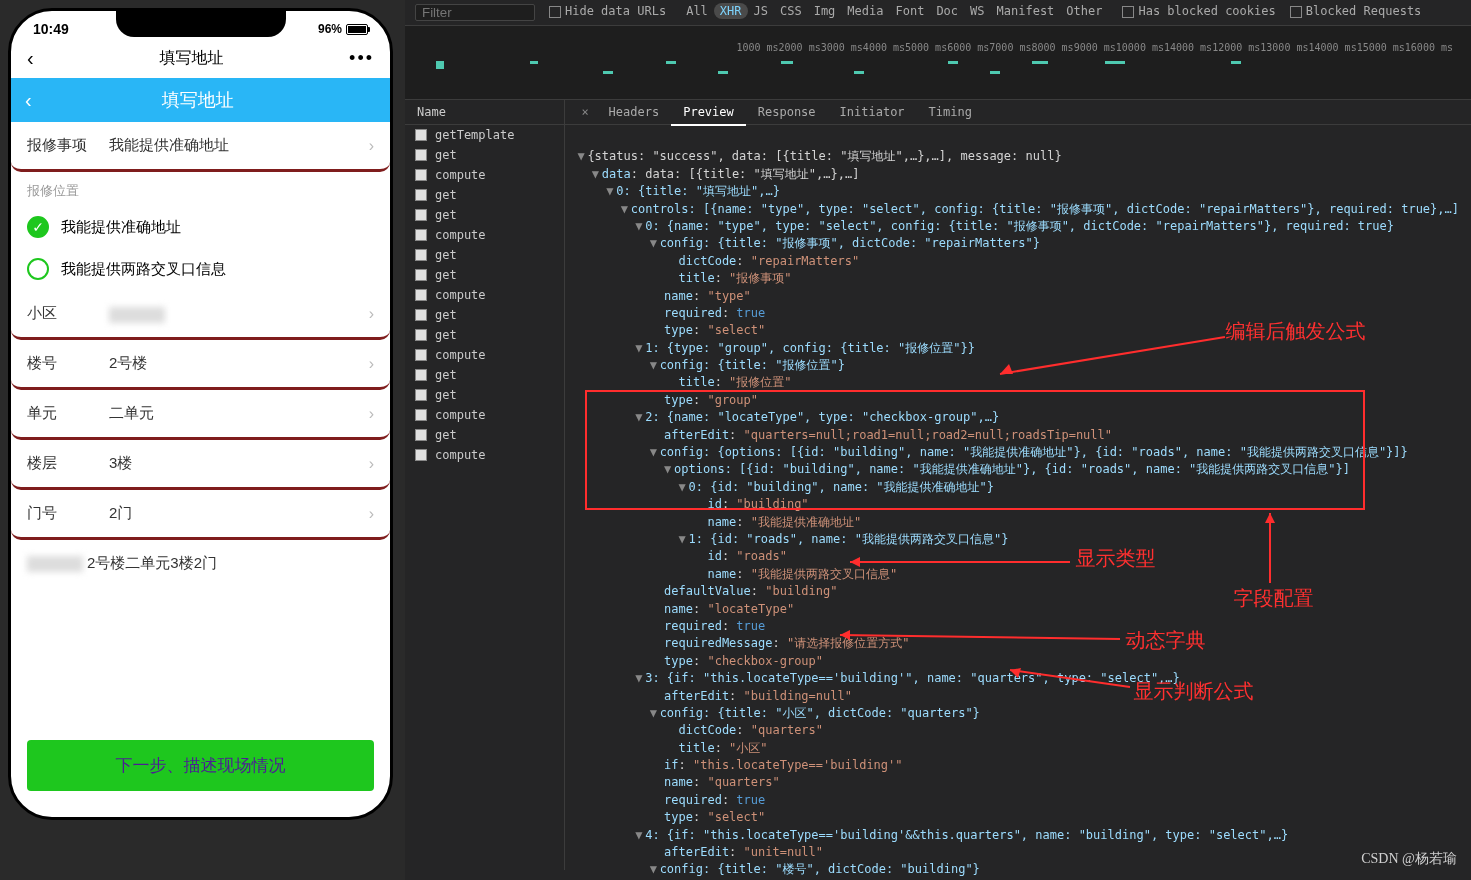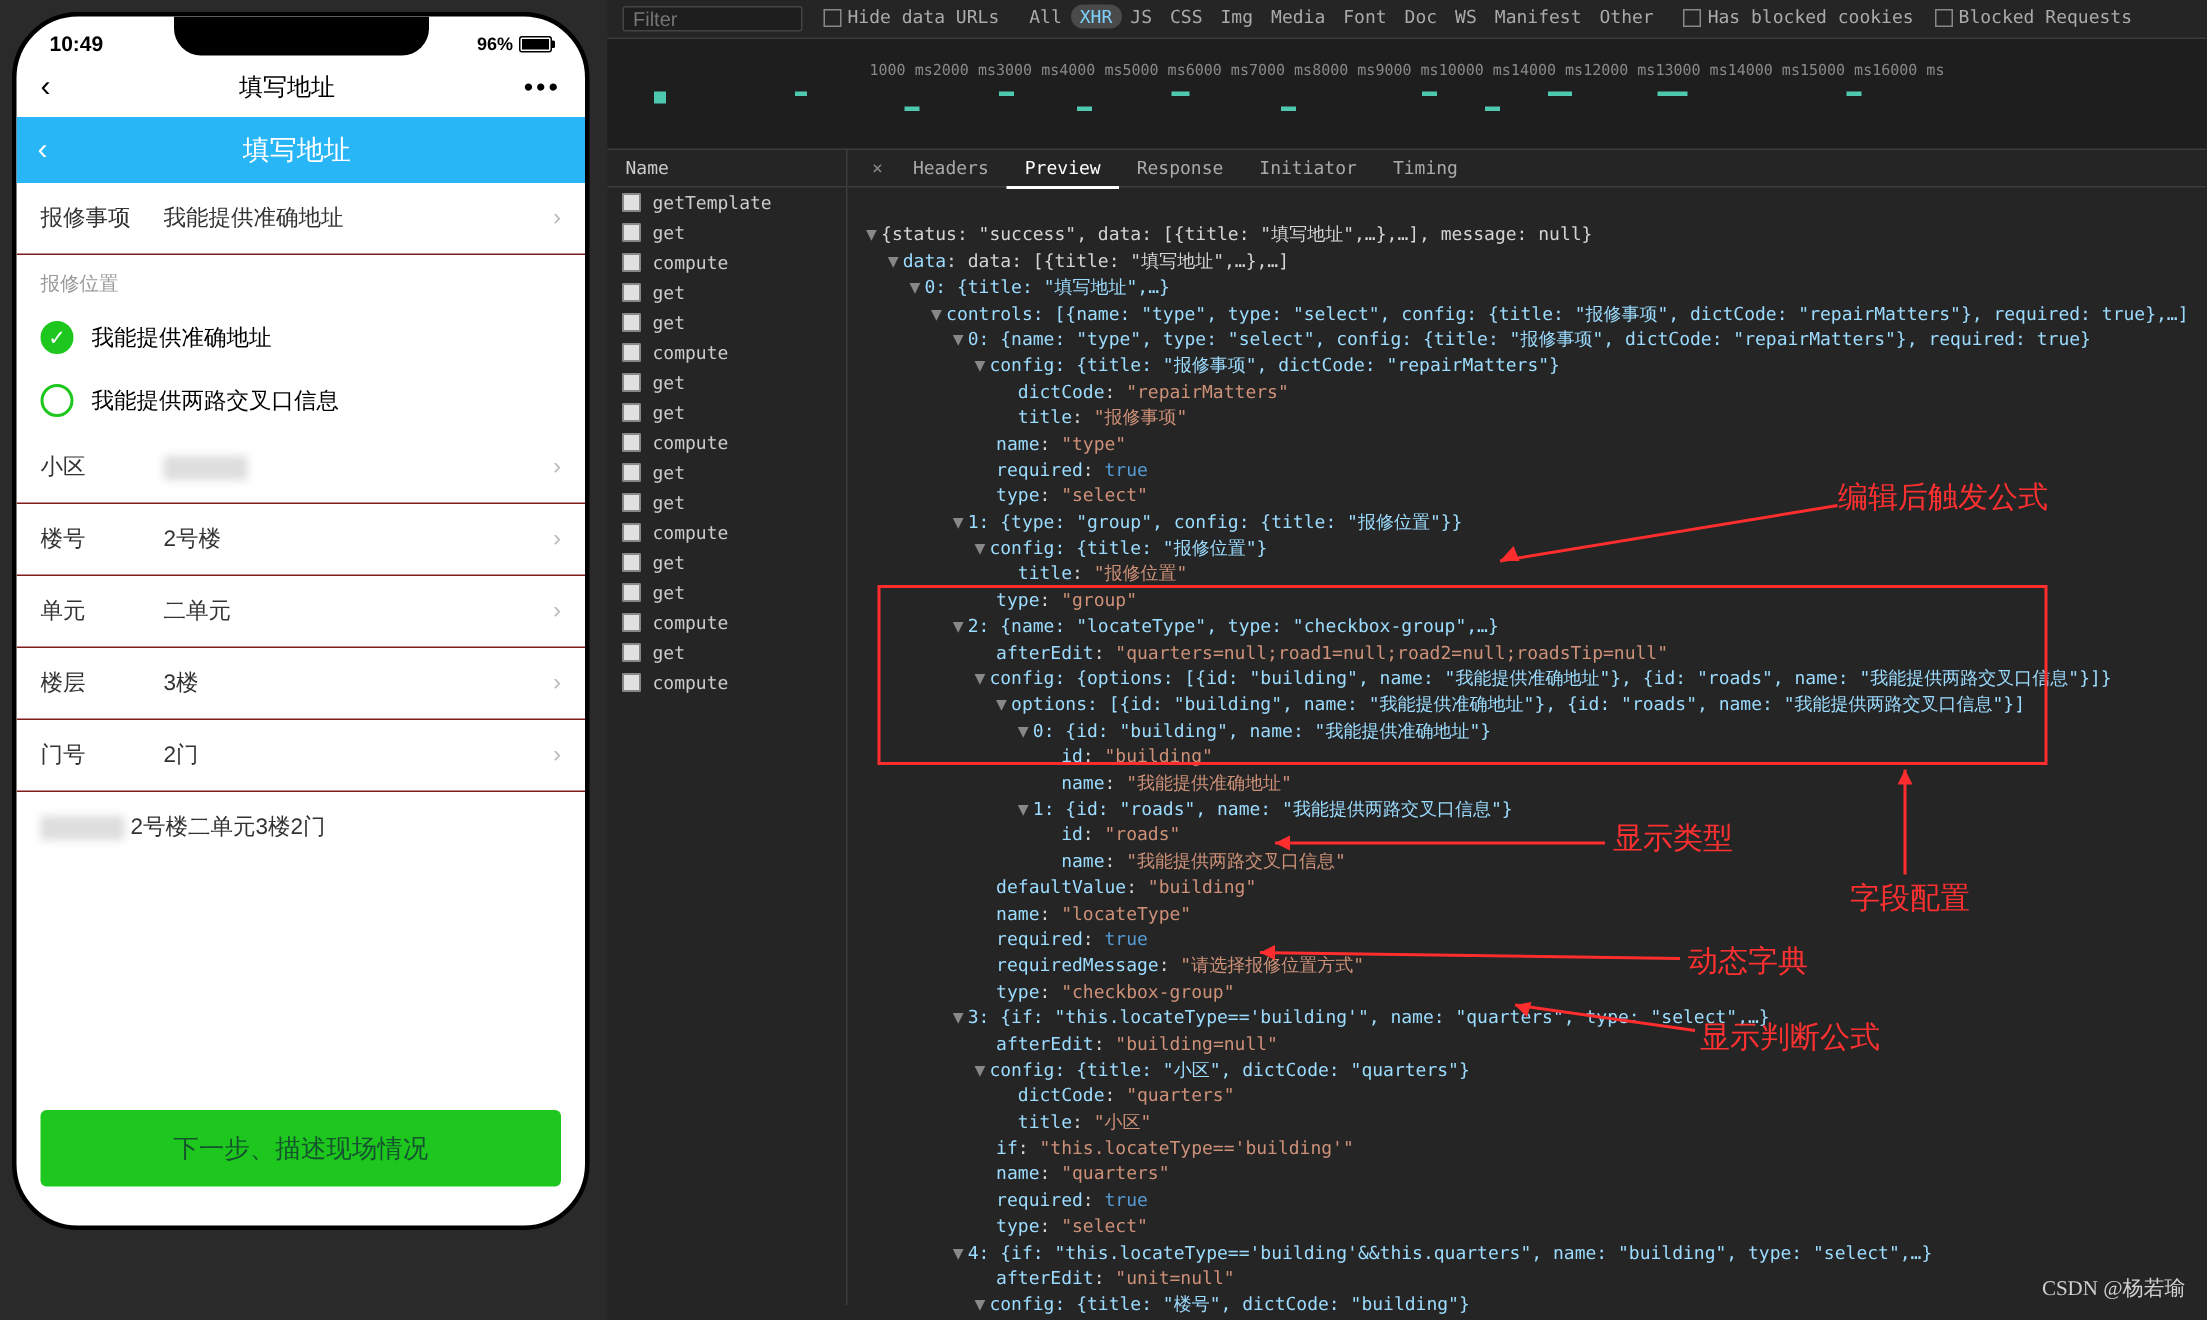--- a/index.html
+++ b/index.html
@@ -16,46 +16,46 @@
 
 .nav-bar { display: flex; align-items: center; justify-content: space-between; padding: 8px 16px; font-size: 16px; }
 .nav-back { font-size: 20px; }
 .nav-more { font-size: 18px; letter-spacing: 2px; }
 .nav-title { flex: 1; text-align: center; }
 
 .page-header { background: #29b6f6; color: #fff; display: flex; align-items: center; padding: 10px 14px; font-size: 18px; }
 .page-header-back { margin-right: 12px; font-size: 20px; }
 .page-header-title { flex: 1; text-align: center; margin-right: 24px; }
 
-.form-row { display: flex; align-items: center; padding: 14px 16px; border-bottom: 1px solid #7f1d1d; font-size: 15px; }
+.form-row { display: flex; align-items: center; padding: 14px 16px; border-bottom: 3px solid #7f1d1d; font-size: 15px; border-radius: 10px; }
 .form-label { width: 82px; color: #333; }
 .form-value { flex: 1; color: #333; }
 .chevron { color: #bbb; font-size: 16px; }
 .section-label { padding: 10px 16px 6px; color: #999; font-size: 13px; }
 
 .radio-row { display: flex; align-items: center; padding: 10px 16px; font-size: 15px; gap: 12px; }
 .radio-circle { width: 22px; height: 22px; border-radius: 50%; border: 2px solid #1ec71e; display: flex; align-items: center; justify-content: center; }
 .radio-circle.checked { background: #1ec71e; color: #fff; font-size: 14px; }
 .radio-row.unchecked .radio-circle { border-color: #1ec71e; }
 
 .summary-row { padding: 14px 16px; font-size: 15px; color: #333; }
 .blur-box { display: inline-block; width: 56px; height: 16px; background: #ddd; filter: blur(3px); vertical-align: middle; margin-right: 4px; }
 
-.next-btn { position: absolute; bottom: 26px; left: 16px; right: 16px; background: #1ec71e; color: #14532d; text-align: center; padding: 14px; font-size: 17px; border-radius: 4px; }
+.next-btn { position: absolute; bottom: 26px; left: 16px; right: 16px; background: #1ec71e; color: #4c1d95; text-align: center; padding: 14px; font-size: 17px; border-radius: 4px; }
 
 
 .devtools { position: absolute; left: 405px; top: 0; right: 0; bottom: 0; background: #252526; color: #ccc; font-family: Menlo, Consolas, monospace; font-size: 12px; }
 .toolbar { display: flex; gap: 14px; padding: 4px 10px; border-bottom: 1px solid #3c3c3c; height: 26px; color: #aaa; }
 .filter-input { background: #1e1e1e; border: 1px solid #444; color: #ccc; padding: 1px 6px; width: 120px; border-radius: 2px; }
 .checkbox { width: 12px; height: 12px; border: 1px solid #888; display: inline-block; vertical-align: middle; margin-right: 4px; }
 .type-btn { padding: 1px 6px; border-radius: 8px; cursor: pointer; }
 .type-btn.active { background: #4a4a4a; color: #7dd3fc; }
 
 .timeline { background: #1e1e1e; padding: 16px 10px 8px; border-bottom: 1px solid #3c3c3c; }
-.ruler { display: flex; justify-content: center; font-size: 10px; color: #888; padding: 0 8px 8px; }
+.ruler { display: flex; justify-content: flex-end; font-size: 10px; color: #888; padding: 0 8px 8px; }
 .marks { position: relative; height: 30px; }
 .mark-row { position: absolute; left: 0; right: 0; height: 6px; }
 .mark { position: absolute; height: 3px; background: #4ec9b0; }
 
 .content-row { display: flex; height: calc(100% - 110px); }
 .req-panel { width: 190px; border-right: 1px solid #3c3c3c; }
 .req-header { padding: 5px 12px; border-bottom: 1px solid #3c3c3c; color: #ccc; }
 .req-list { }
 .req-item { display: flex; align-items: center; gap: 8px; padding: 3px 10px; color: #ccc; }
 .req-dot { width: 12px; height: 12px; background: #e0e0e0; border: 1px solid #888; }

